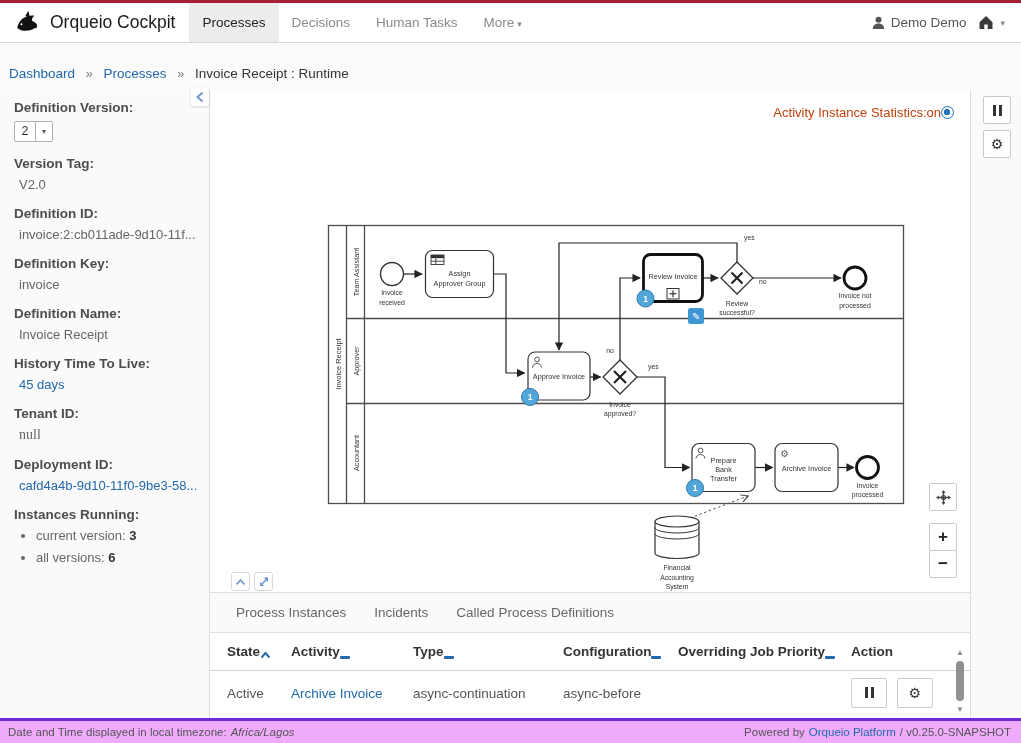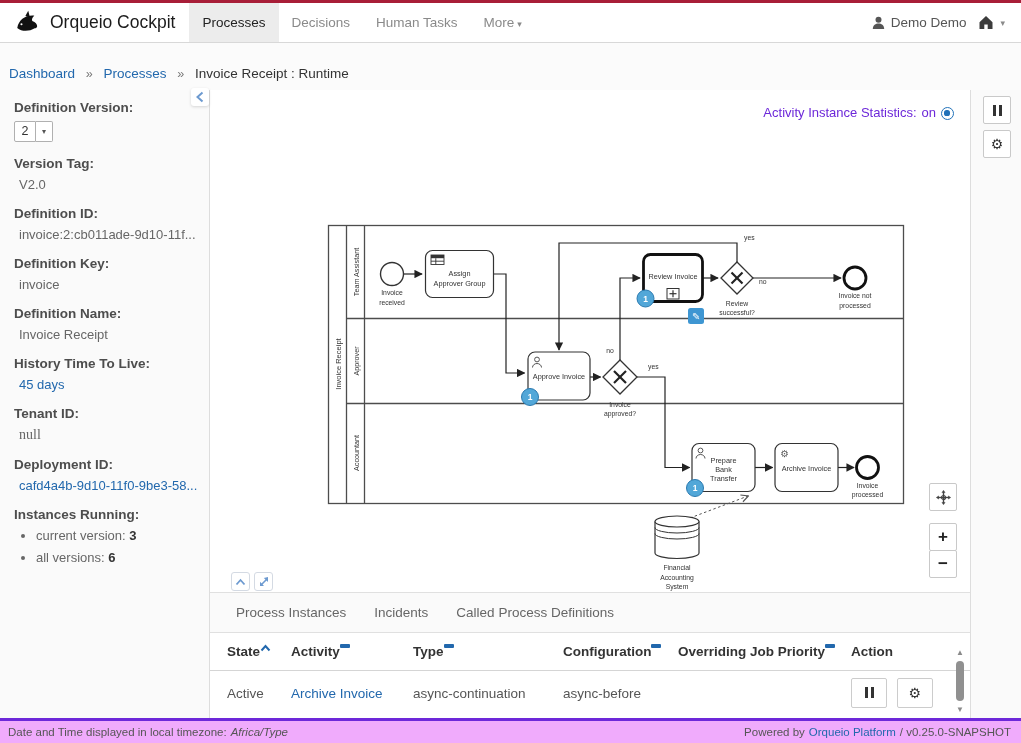--- a/index.html
+++ b/index.html
@@ -40,21 +40,21 @@
   .version-caret{width:17px;height:21px;border:1px solid #b0b0b0;border-left:none;background:#fff;
     display:flex;align-items:center;justify-content:center;font-size:8px;color:#555;border-radius:0 2px 2px 0;cursor:pointer}
   .sb-bullets{margin:4px 0 0 22px;list-style:disc}
   .sb-bullets li{margin-bottom:7px;color:#666}
   .sb-bullets b{color:#333}
   .sb-collapse{position:absolute;left:191px;top:88px;width:18px;height:18px;background:#fff;border-radius:3px;
     display:flex;align-items:center;justify-content:center;z-index:5;box-shadow:0 1px 3px rgba(0,0,0,.15);cursor:pointer}
 
   
   .main{position:absolute;left:210px;top:90px;width:760px;height:502px;background:#fff}
-  .stats{position:absolute;right:16px;top:15px;font-size:13px;color:#6d28d9;display:flex;align-items:flex-end;gap:5px;z-index:3}
+  .stats{position:absolute;right:16px;top:15px;font-size:13px;color:#c2410c;display:flex;align-items:center;z-index:3}
   .radio{width:13px;height:13px;border-radius:50%;border:1.5px solid #2272b9;position:relative;background:#fff}
   .radio::after{content:"";position:absolute;left:2.4px;top:2.4px;width:5.2px;height:5.2px;background:#2272b9;border-radius:50%}
   .rightstrip{position:absolute;left:970px;top:90px;width:51px;height:628px;background:#fafafa;border-left:1px solid #ddd}
   .icon-btn{width:28px;height:28px;background:#fff;border:1px solid #c9c9c9;border-radius:2px;
     display:flex;align-items:center;justify-content:center;color:#222;cursor:pointer}
   .strip-btns{position:absolute;left:12px;top:6px;display:flex;flex-direction:column;gap:6px}
   .pause-icon{width:9px;height:11px;border-left:3px solid #333;border-right:3px solid #333}
   .gear{font-size:14px;line-height:1;color:#333}
   .move-btn{position:absolute;left:719px;top:393px}
   .zoom-col{position:absolute;left:719px;top:433px;display:flex;flex-direction:column}
@@ -66,21 +66,21 @@
   svg.diagram{position:absolute;left:0;top:0;font-family:"Liberation Sans",sans-serif}
 
   
   .bottompanel{position:absolute;left:210px;top:592px;width:760px;height:126px;background:#fff}
   .tabbar{height:41px;background:#fafafa;border-top:1px solid #e0e0e0;border-bottom:1px solid #e0e0e0;
     display:flex;align-items:stretch;padding-left:12px}
   .tab{padding:0 14px;line-height:39px;font-size:13.5px;color:#666;cursor:pointer;white-space:nowrap}
   .tab.active{color:#1c1c1c;border-bottom:3px solid #b5152b}
   .thead{display:flex;height:38px;align-items:center;border-bottom:1px solid #d5d5d5;
     font-size:13.5px;font-weight:bold;color:#333;padding-left:17px}
-  .th{display:flex;align-items:flex-start;gap:0}
+  .th{display:flex;align-items:flex-end;gap:0}
   .c-state{width:64px}.c-activity{width:122px}.c-type{width:150px}.c-config{width:115px}.c-priority{width:173px}.c-action{width:90px}
   .sort-dash{width:10px;height:3.5px;background:#2268ad;border-radius:1px;display:inline-block}
   .trow{display:flex;height:44px;align-items:center;font-size:13.5px;color:#555;padding-left:17px}
   .row-link{color:#2268ad;cursor:pointer}
   .act-btn{width:36px;height:30px;background:#fff;border:1px solid #ccc;border-radius:2px;
     display:inline-flex;align-items:center;justify-content:center;margin-right:6px;cursor:pointer}
   .vscroll{position:absolute;left:743px;top:56px;width:14px;height:66px;display:flex;flex-direction:column;
     align-items:center;justify-content:space-between;font-size:8px;color:#8a8a8a}
   .vthumb{width:8px;height:40px;background:#909090;border-radius:4px}
 
@@ -443,21 +443,21 @@
     <div class="vscroll">
       <span>▲</span>
       <span class="vthumb"></span>
       <span>▼</span>
     </div>
   </div>
 
   <div class="footer">
     <span class="fgroup">
       <span>Date and Time displayed in local timezone:</span>
-      <i>Africa/Type</i>
+      <i>Africa/Lagos</i>
     </span>
     <span class="fgroup">
       <span>Powered by</span>
       <a>Orqueio Platform</a>
       <span>/ v0.25.0-SNAPSHOT</span>
     </span>
   </div>
 
 </div>
 

